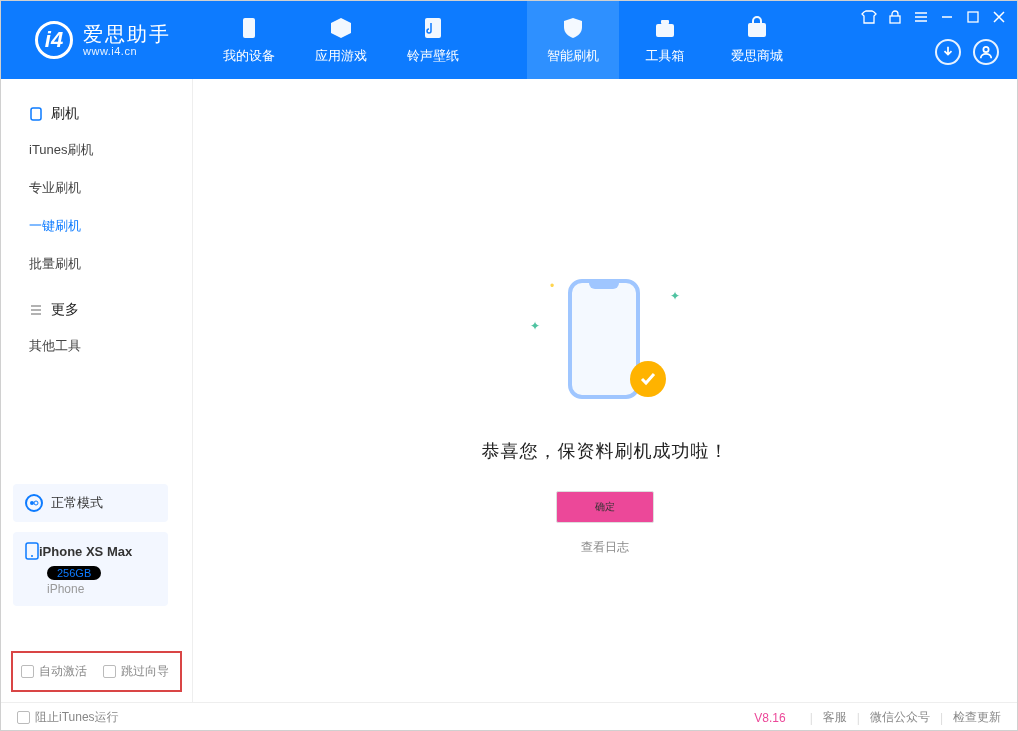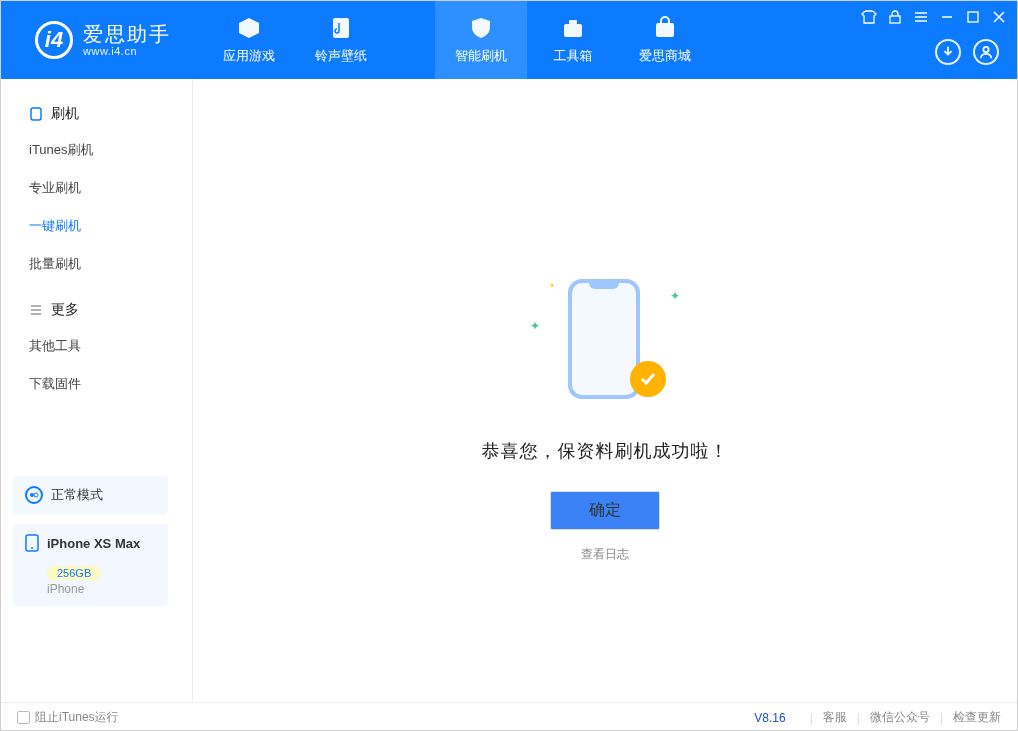--- a/index.html
+++ b/index.html
@@ -31,68 +31,76 @@
 .side-head { display: flex; align-items: center; padding: 8px 20px 8px 28px; font-size: 14px; color: #222; font-weight: 500; gap: 8px; }
 .side-head svg { width: 14px; height: 14px; }
 .side-item { padding: 10px 0 10px 28px; font-size: 13px; color: #444; cursor: pointer; }
 .side-item.active { color: #0d7bff; }
 
 .device-panel { position: absolute; left: 12px; right: 24px; bottom: 96px; }
 .mode-row { background: #f3f7ff; border-radius: 4px; padding: 10px 12px; display: flex; align-items: center; gap: 8px; font-size: 13px; color: #333; margin-bottom: 10px; }
 .mode-icon { width: 18px; height: 18px; border-radius: 50%; border: 2px solid #0d7bff; display: flex; align-items: center; justify-content: center; }
 .mode-icon svg { width: 10px; height: 10px; fill: #0d7bff; }
 .dev-row { background: #f3f7ff; border-radius: 4px; padding: 10px 12px; font-size: 13px; color: #333; }
-.dev-row .dr-top { display: flex; align-items: center; gap: 8px; font-weight: 600; }
+.dev-row .dr-top { display: flex; align-items: center; font-weight: 600; }
 .dev-row .dr-top svg { width: 14px; height: 18px; }
-.dev-cap { display: inline-block; background: #fef9c3; color: #0d7bff; border-radius: 10px; padding: 1px 10px; font-size: 11px; margin: 14px 0 2px 22px; }
+.dev-cap { display: inline-block; background: #000000; color: #0d7bff; border-radius: 10px; padding: 1px 10px; font-size: 11px; margin: 6px 0 2px 22px; }
 .dev-type { font-size: 12px; color: #999; margin-left: 22px; }
 
 .chk-row { position: absolute; left: 10px; right: 10px; bottom: 10px; border: 2px solid #d94545; padding: 10px 8px; display: flex; gap: 16px; font-size: 12px; color: #888; }
 .chk { display: flex; align-items: center; gap: 5px; }
 .chk-box { width: 13px; height: 13px; border: 1px solid #bbb; border-radius: 2px; }
 
 
 .main { flex: 1; position: relative; display: flex; flex-direction: column; align-items: center; padding-top: 200px; }
 .illus { width: 110px; height: 130px; position: relative; margin-bottom: 30px; }
 .phone-shape { position: absolute; left: 18px; top: 0; width: 72px; height: 120px; border: 4px solid #9fc6ff; border-radius: 14px; background: #f4f9ff; }
 .phone-notch { position: absolute; top: -2px; left: 50%; transform: translateX(-50%); width: 30px; height: 8px; background: #9fc6ff; border-radius: 0 0 6px 6px; }
 .check-badge { position: absolute; right: -6px; bottom: 12px; width: 36px; height: 36px; background: #ffb300; border-radius: 50%; display: flex; align-items: center; justify-content: center; }
 .check-badge svg { width: 18px; height: 18px; stroke: #fff; stroke-width: 3; fill: none; }
 .spark { position: absolute; font-size: 12px; }
 .spark.s1 { left: -20px; top: 40px; color: #4fc3a1; }
 .spark.s2 { right: -20px; top: 10px; color: #4fc3a1; }
 .spark.s3 { left: 0px; top: 0px; color: #ffd54f; }
 
 .success-text { font-size: 18px; color: #222; margin-bottom: 28px; letter-spacing: 1px; }
-.ok-btn { border: 1px solid #ddd; background: #3b82f6; padding: 8px 38px; font-size: 16px; color: #333; cursor: pointer; border-radius: 2px; margin-bottom: 16px; }
+.ok-btn { border: 1px solid #ddd; background: #ec4899; padding: 8px 38px; font-size: 10px; color: #333; cursor: pointer; border-radius: 2px; margin-bottom: 16px; }
 .log-link { font-size: 12px; color: #888; cursor: pointer; }
 
 
 .footer { height: 30px; border-top: 1px solid #eee; display: flex; align-items: center; padding: 0 16px; font-size: 12px; color: #888; }
 .footer .f-chk { display: flex; align-items: center; gap: 5px; }
 .footer .f-right { margin-left: auto; display: flex; align-items: center; gap: 10px; }
 .footer .f-sep { color: #ddd; }
 .footer .f-link { cursor: pointer; }
-.footer .f-ver { color: #1d4ed8; margin-right: 14px; }
+.footer .f-ver { color: #ec4899; margin-right: 14px; }
 </style>
 </head>
 <body>
 
 <div class="header">
   <div class="logo-area">
     <div class="logo-circle">i4</div>
     <div class="logo-text">
       <div class="t1">爱思助手</div>
       <div class="t2">www.i4.cn</div>
     </div>
   </div>
   <div class="nav" id="nav">
       <div class="nav-item">
         <span class="nav-icon">
           <svg viewBox="0 0 26 26">
+            <rect x="7" y="3" width="12" height="20" rx="2" fill="#fff"></rect>
+          </svg>
+        </span>
+        <span>我的设备</span>
+      </div>
+      <div class="nav-item">
+        <span class="nav-icon">
+          <svg viewBox="0 0 26 26">
             <path d="M13 3l10 5v10l-10 5-10-5V8z" fill="#fff"></path>
           </svg>
         </span>
         <span>应用游戏</span>
       </div>
       <div class="nav-item">
         <span class="nav-icon">
           <svg viewBox="0 0 26 26">
             <rect x="5" y="3" width="16" height="20" rx="2" fill="#fff"></rect>
             <path d="M11 8v8a2 2 0 11-2-2" stroke="#0d7bff" fill="none" stroke-width="1.5"></path>
@@ -191,21 +199,20 @@
         <div class="side-item">批量刷机</div>
       </div>
       <div class="side-section">
         <div class="side-head">
           <svg viewBox="0 0 14 14">
             <path stroke="#999" stroke-width="1.5" d="M2 3h10M2 7h10M2 11h10"></path>
           </svg>
           <span>更多</span>
         </div>
         <div class="side-item">其他工具</div>
-        <div class="side-item">下载固件</div>
       </div>
     <div class="device-panel">
       <div class="mode-row">
         <span class="mode-icon">
             <svg viewBox="0 0 10 10">
               <circle cx="3" cy="5" r="2"></circle>
               <circle cx="7" cy="5" r="2" fill="none" stroke="#0d7bff" stroke-width="1"></circle>
             </svg>
           </span>
         <span>正常模式</span>
@@ -215,20 +222,30 @@
           <svg viewBox="0 0 14 18">
               <rect x="1" y="1" width="12" height="16" rx="2" fill="none" stroke="#0d7bff" stroke-width="1.5"></rect>
               <circle cx="7" cy="14" r="1" fill="#0d7bff"></circle>
             </svg>
           <span>iPhone XS Max</span>
         </div>
         <span class="dev-cap">256GB</span>
         <div class="dev-type">iPhone</div>
       </div>
     </div>
+    <div class="chk-row">
+      <div class="chk">
+        <span class="chk-box"></span>
+        <span>自动激活</span>
+      </div>
+      <div class="chk">
+        <span class="chk-box"></span>
+        <span>跳过向导</span>
+      </div>
+    </div>
   </div>
 
   <div class="main">
     <div class="illus">
       <span class="spark s1">✦</span>
       <span class="spark s2">✦</span>
       <span class="spark s3">•</span>
       <div class="phone-shape">
         <div class="phone-notch"></div>
       </div>

